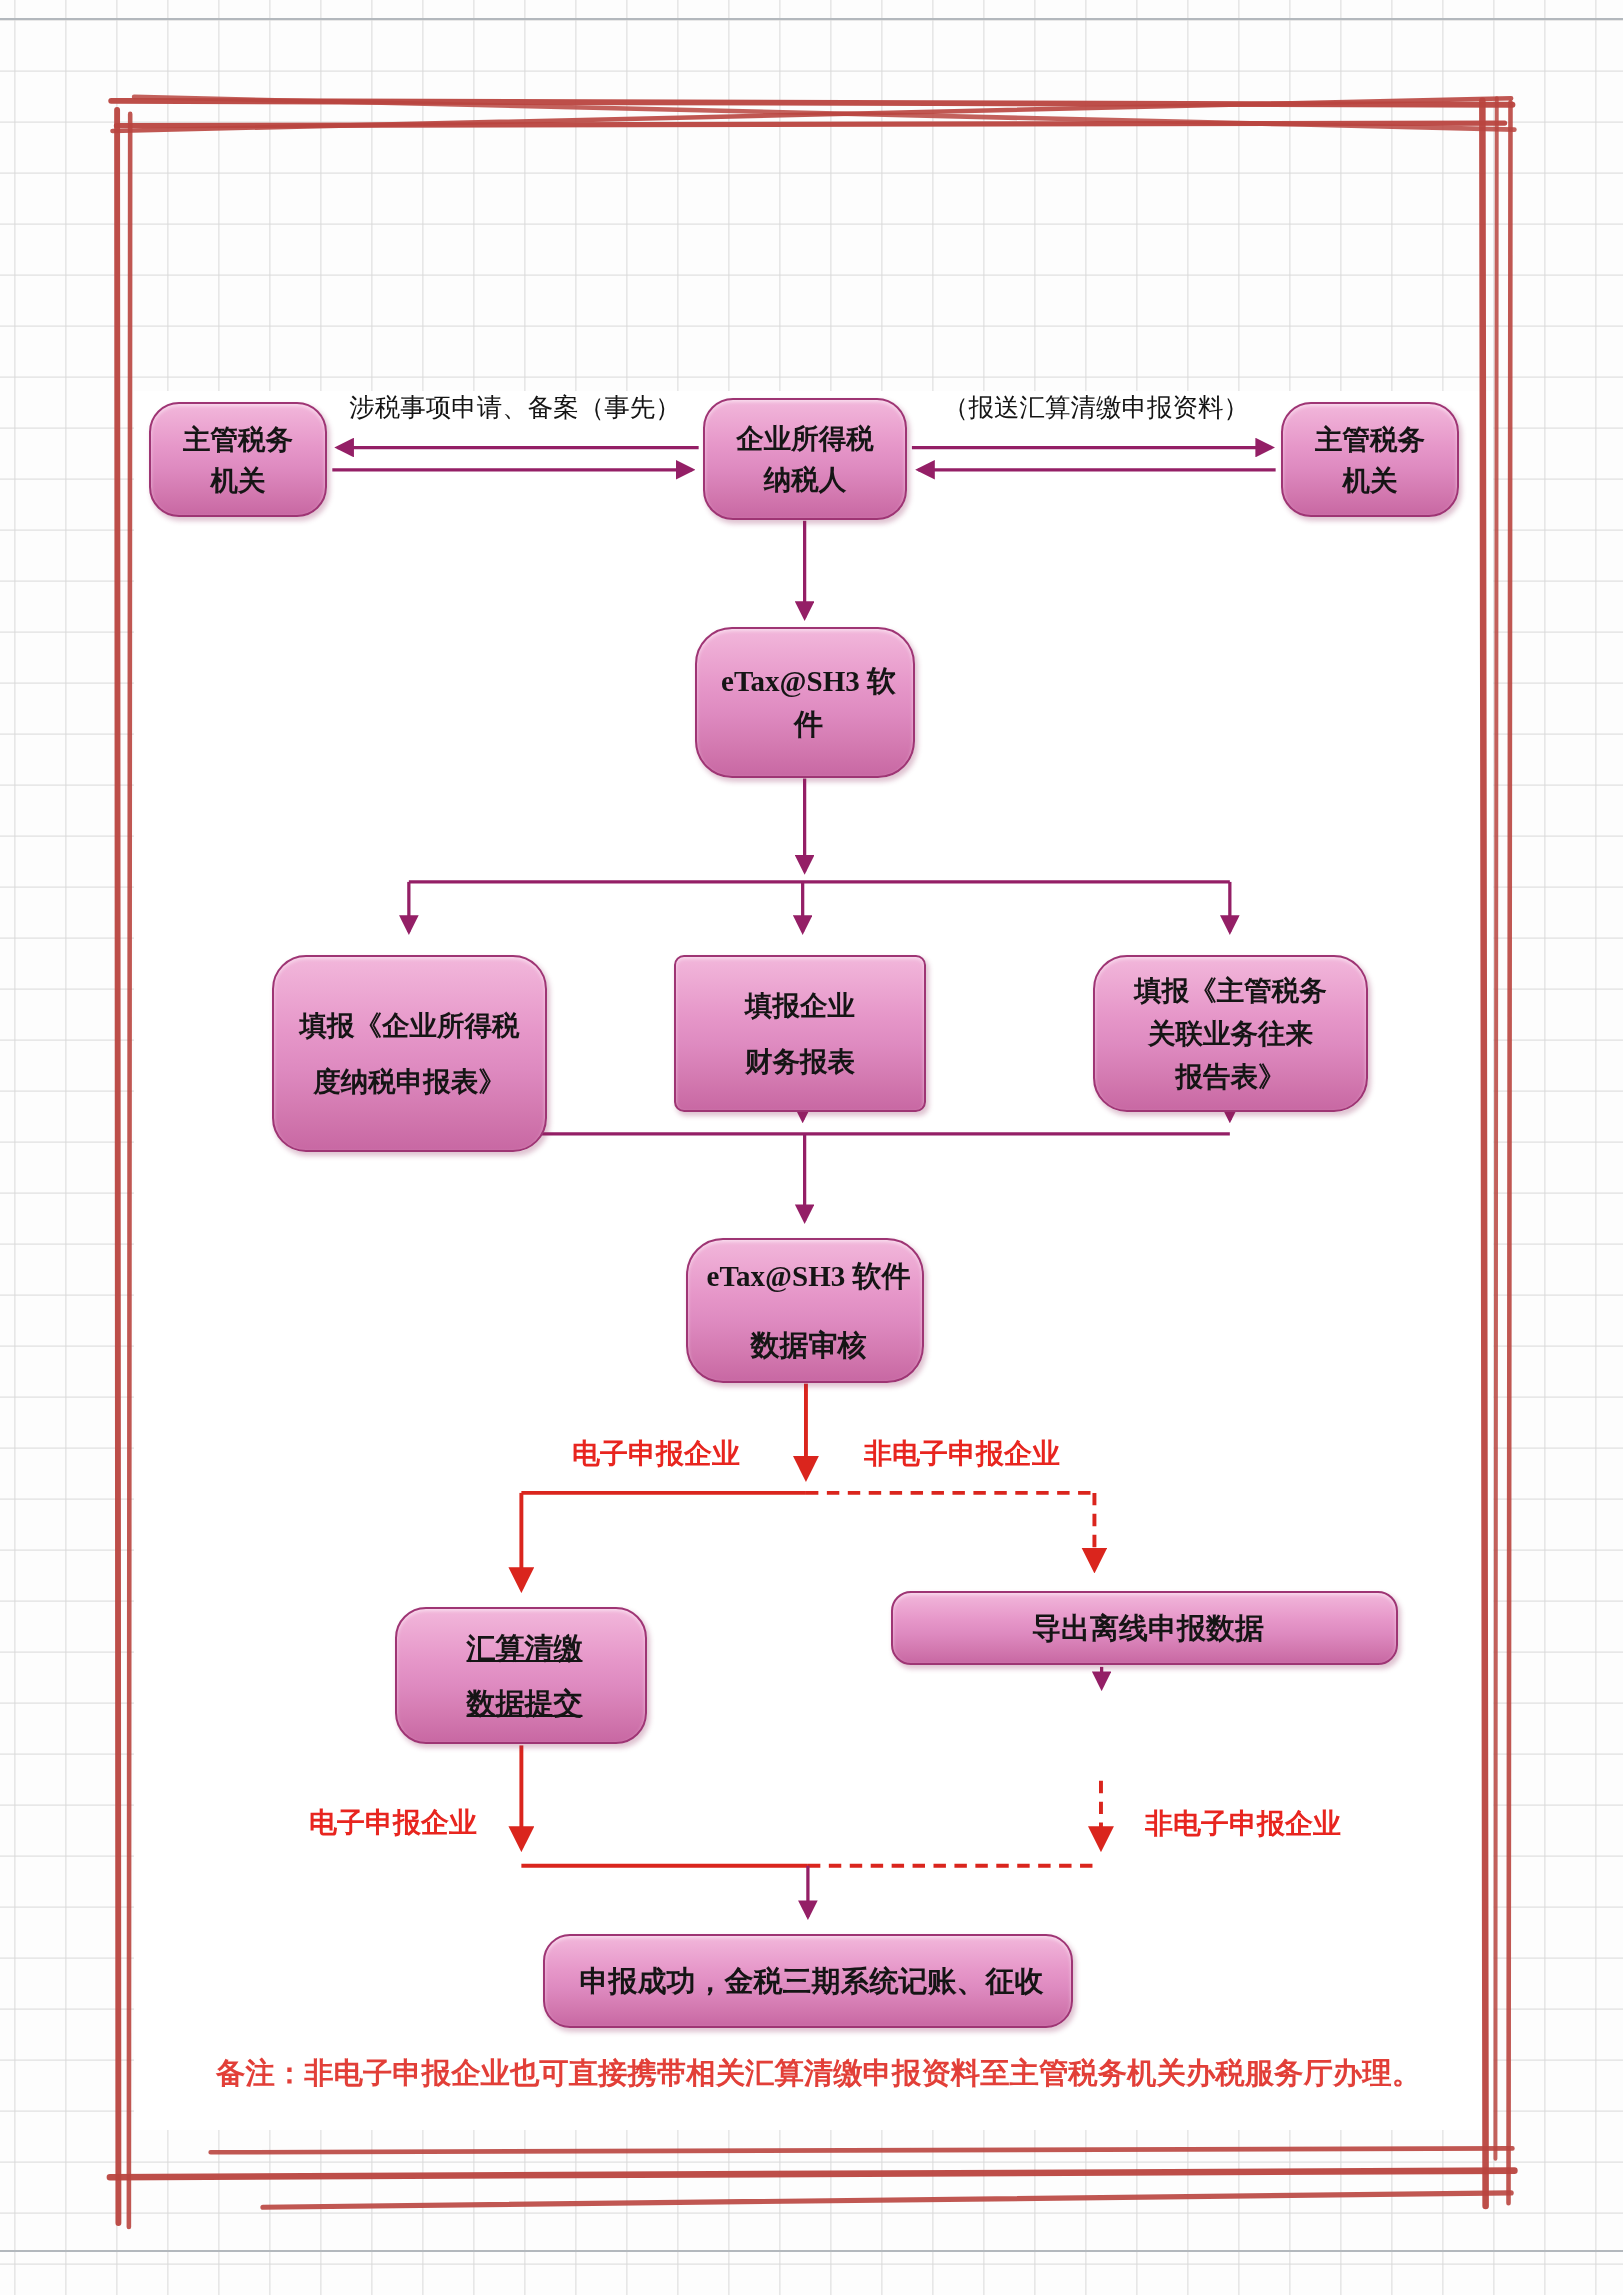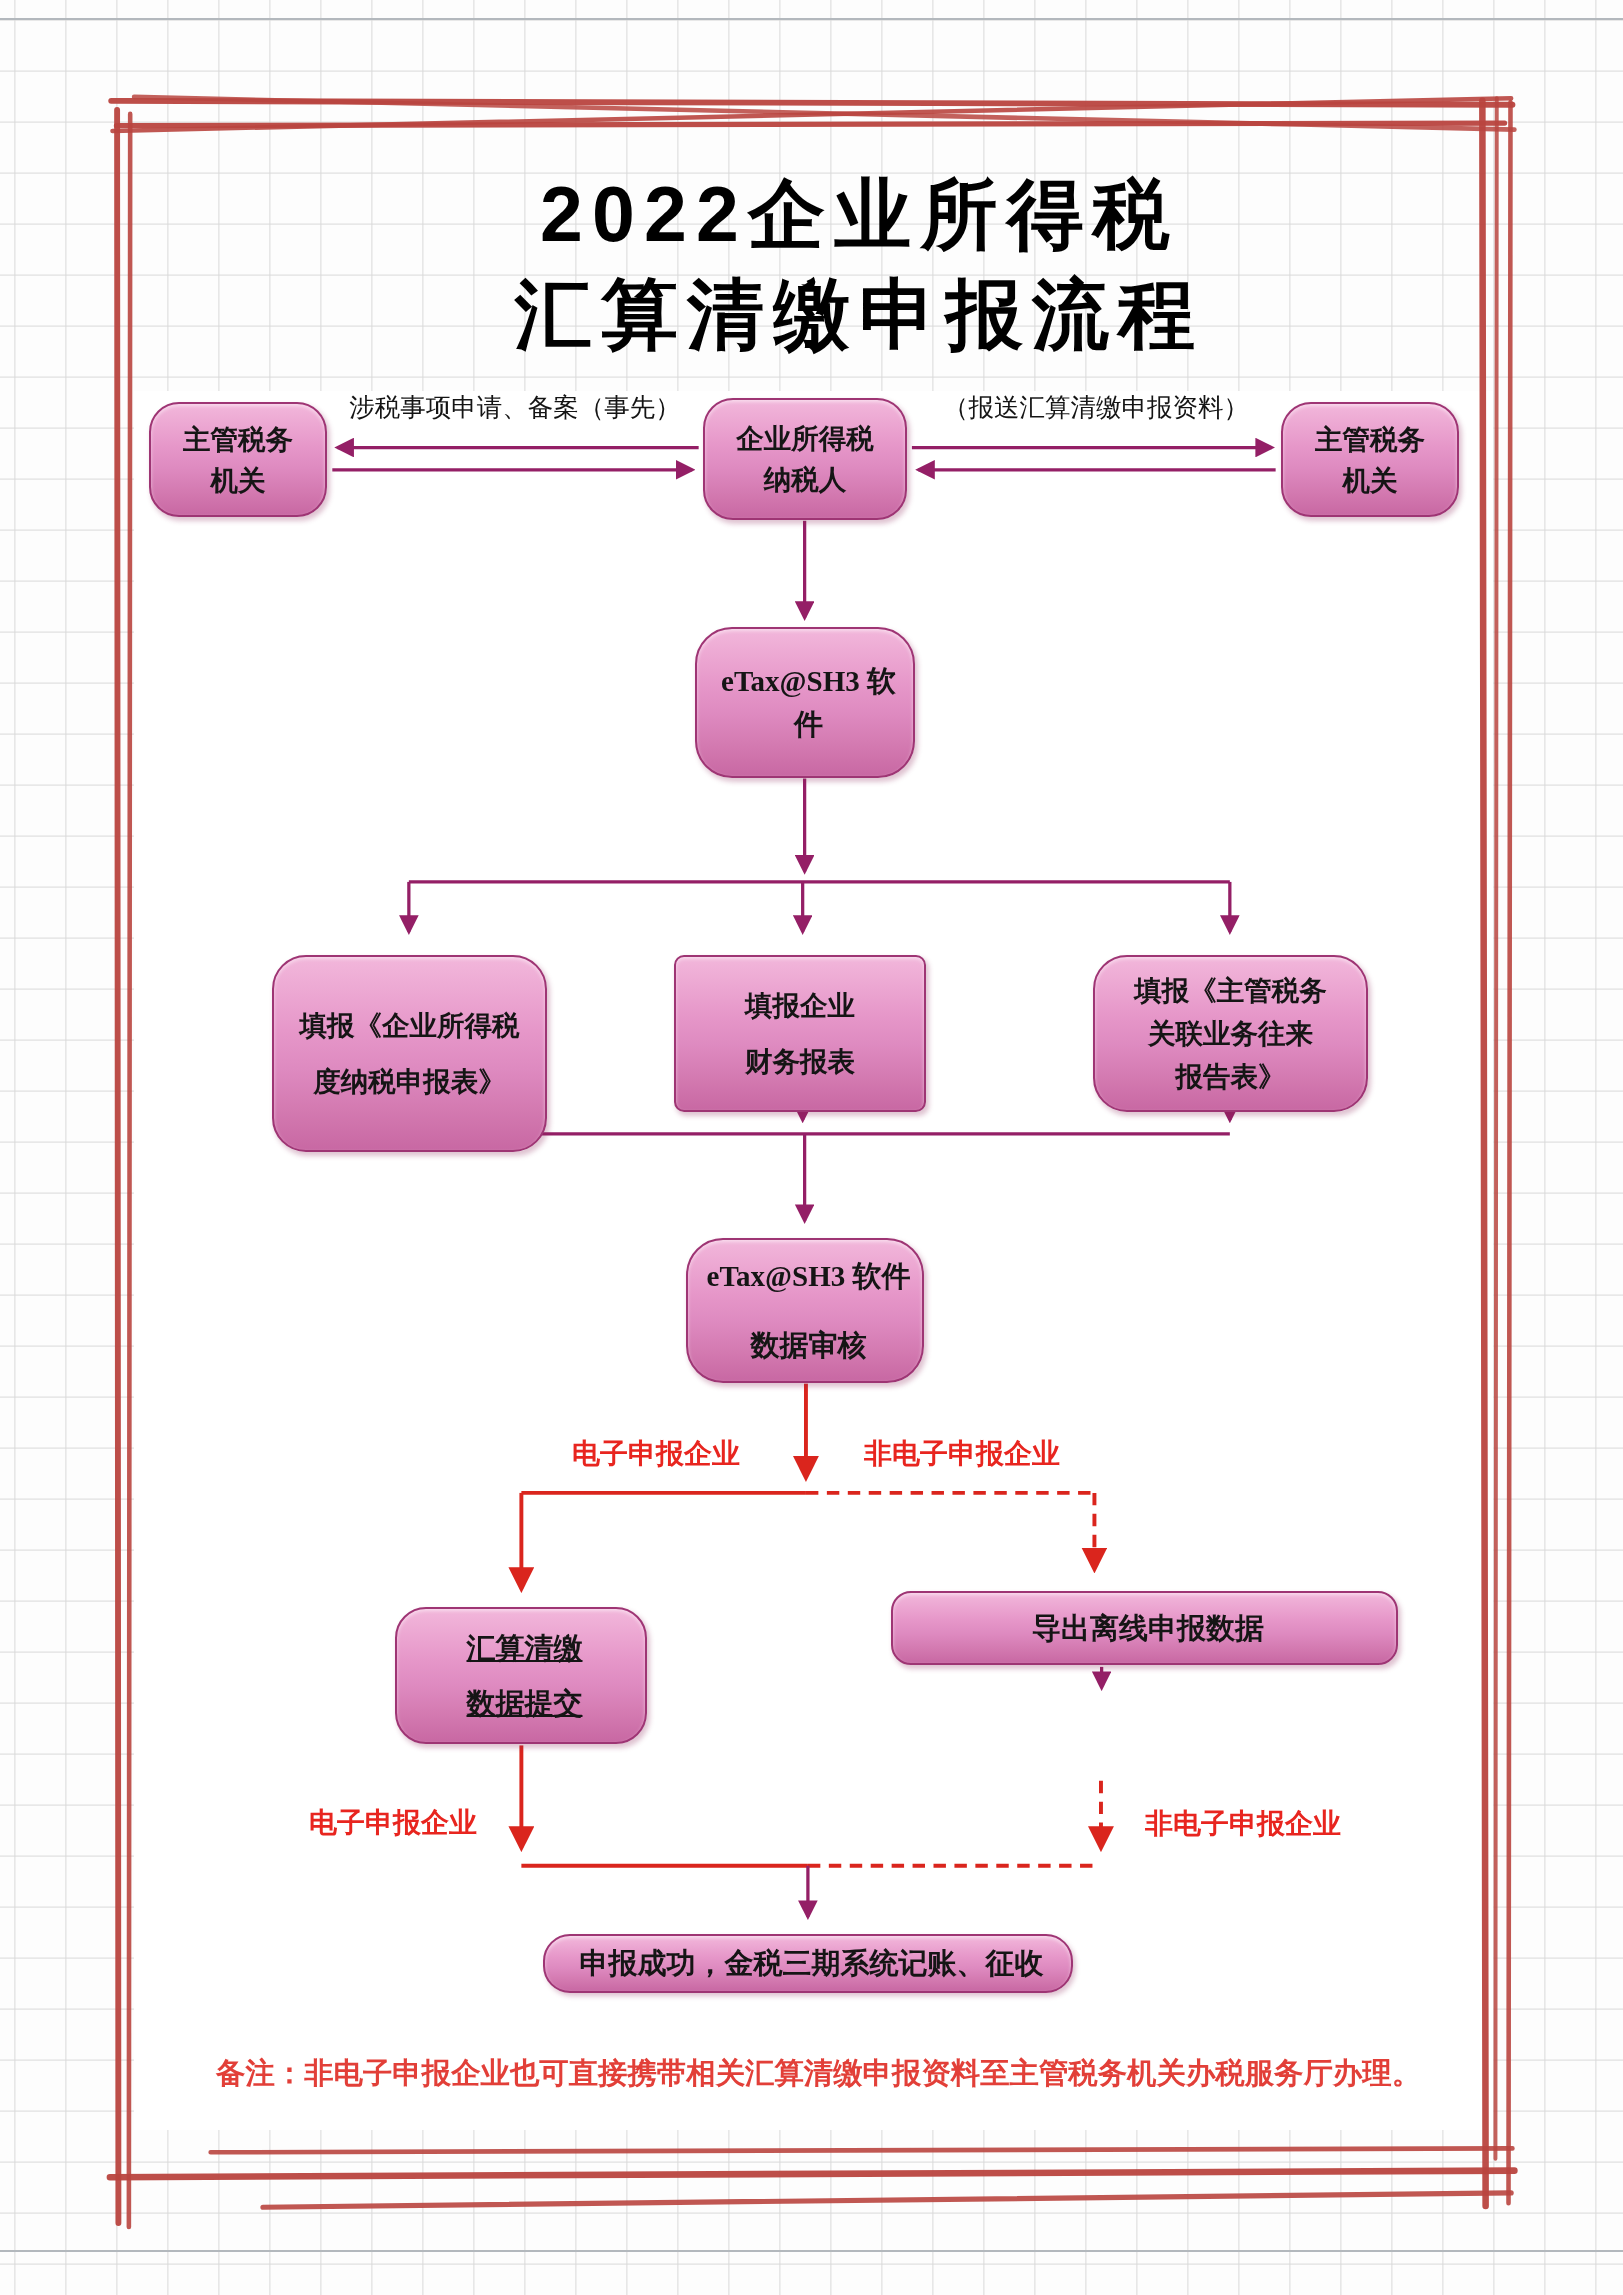--- a/index.html
+++ b/index.html
@@ -83,24 +83,20 @@
       <line class="frame" x1="2288" y1="150" x2="2286" y2="3300" stroke-width="6" opacity="0.85"></line>
       <line class="frame" x1="2309" y1="156" x2="2306" y2="3368" stroke-width="7" opacity="0.9"></line>
     </g>
     <g>
       <line class="frame" x1="322" y1="3290" x2="2312" y2="3284" stroke-width="7" opacity="0.9"></line>
       <line class="frame" x1="168" y1="3328" x2="2315" y2="3318" stroke-width="10" opacity="0.95"></line>
       <line class="frame" x1="402" y1="3374" x2="2310" y2="3352" stroke-width="8" opacity="0.9"></line>
     </g>
   </svg>
 
-  <div class="title">
-    <div>2022企业所得税</div>
-    <div>汇算清缴申报流程</div>
-  </div>
 
   <svg class="layer" viewBox="0 0 2481 3508" width="1623" height="2295">
     <defs>
       <marker id="am" markerWidth="6" markerHeight="6" refX="5" refY="3" orient="auto">
         <path d="M0,0 L6,3 L0,6 Z" class="am-f"></path>
       </marker>
       <marker id="ar" markerWidth="6.6" markerHeight="6.6" refX="5.4" refY="3.3" orient="auto">
         <path d="M0,0 L6.6,3.3 L0,6.6 Z" class="ar-f"></path>
       </marker>
     </defs>
@@ -205,20 +201,20 @@
   <div class="node fs44" style="left:395px;top:1607px;width:252px;height:137px;border-radius:31px;line-height:55px;text-decoration:underline;">
     <span>汇算清缴</span>
     <span>数据提交</span>
   </div>
 
   <div class="node fs44" style="left:891px;top:1591px;width:507px;height:74px;border-radius:20px;">
     <span>导出离线申报数据</span>
   </div>
 
 
-  <div class="node fs44" style="left:543px;top:1934px;width:530px;height:59px;border-radius:27px;">
+  <div class="node fs44" style="left:543px;top:1934px;width:530px;height:94px;border-radius:27px;">
     <span>申报成功，金税三期系统记账、征收</span>
   </div>
 
   <div class="note">备注：非电子申报企业也可直接携带相关汇算清缴申报资料至主管税务机关办税服务厅办理。</div>
 
 </div>
 
 
 </body></html>

